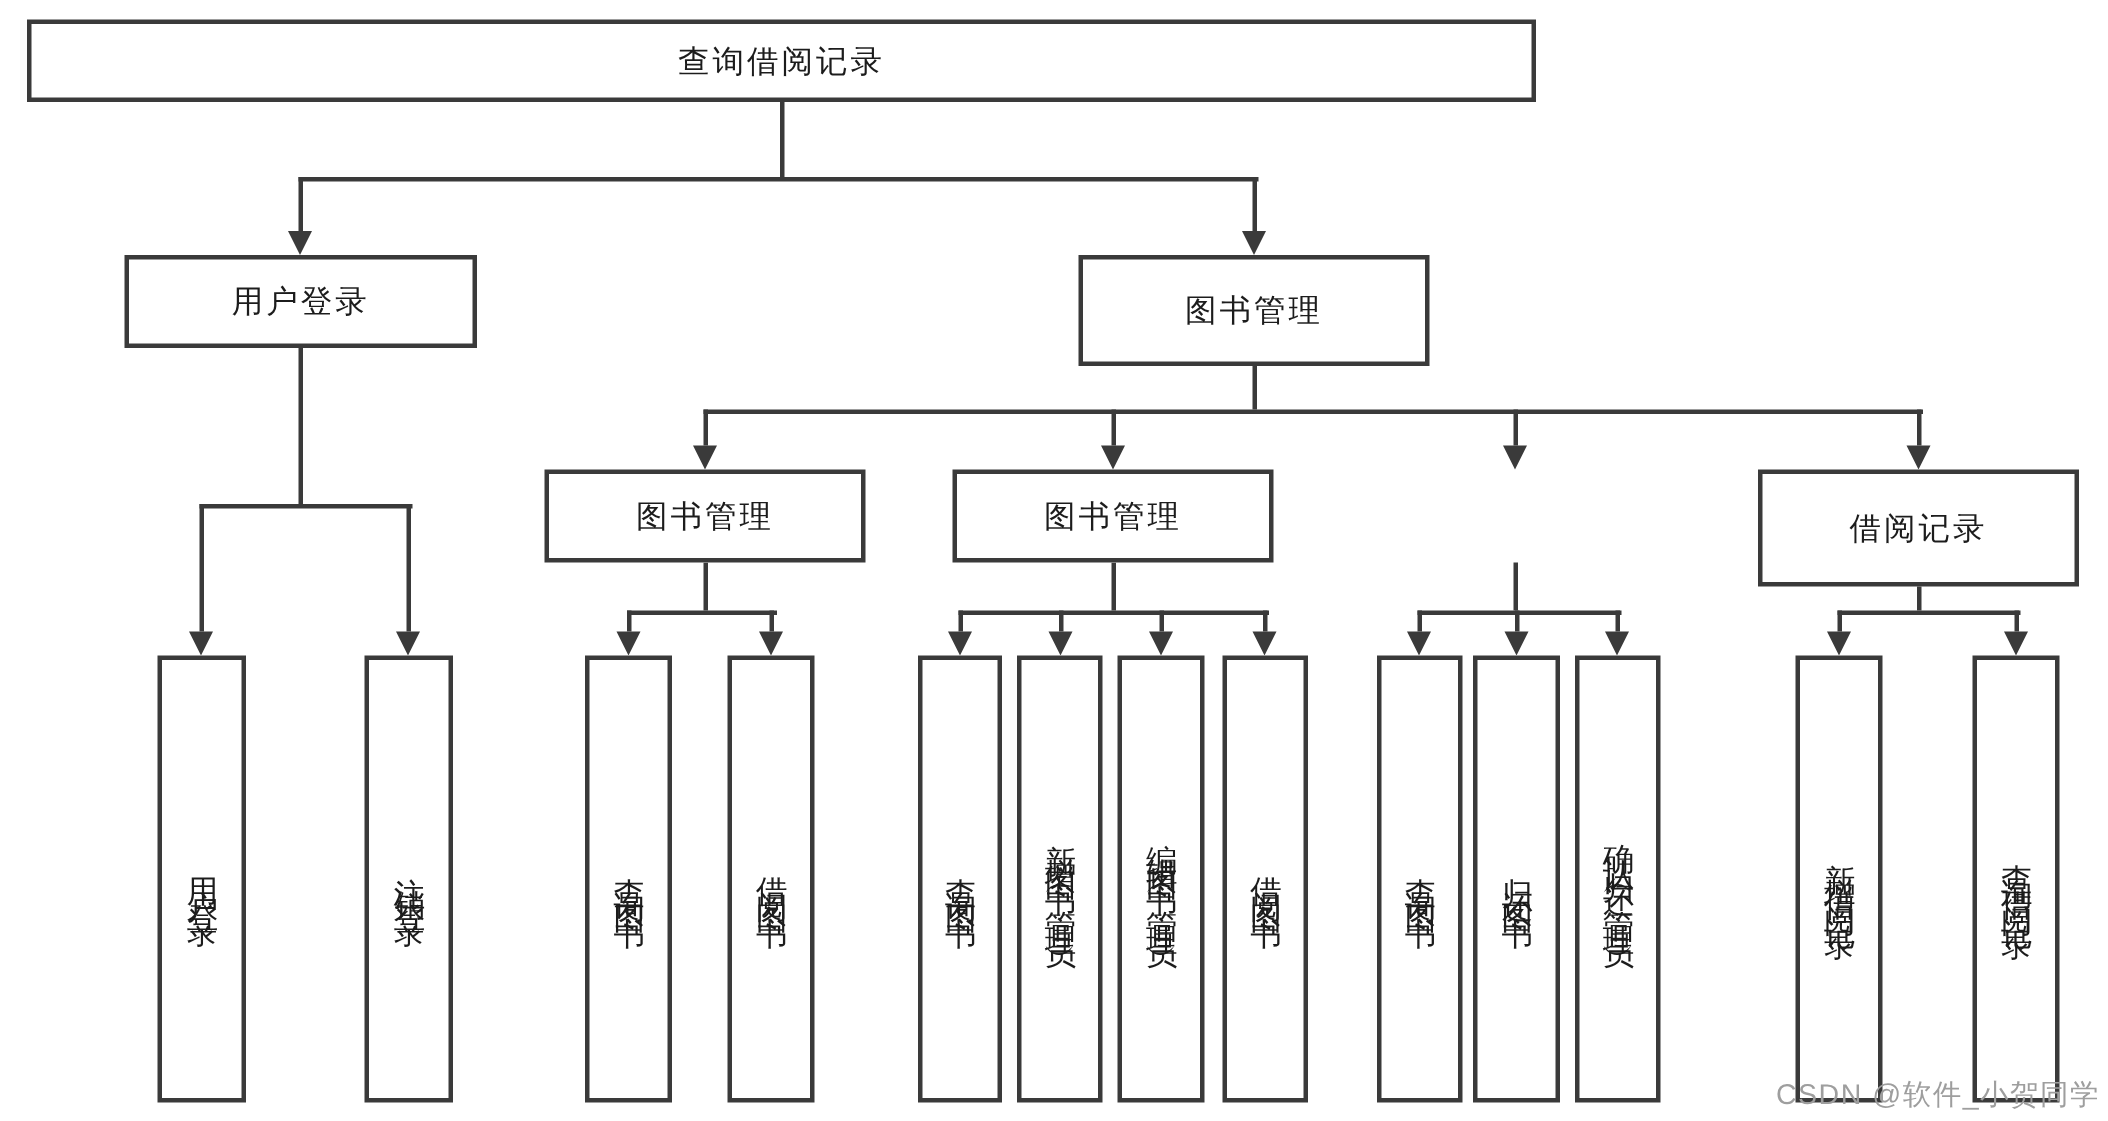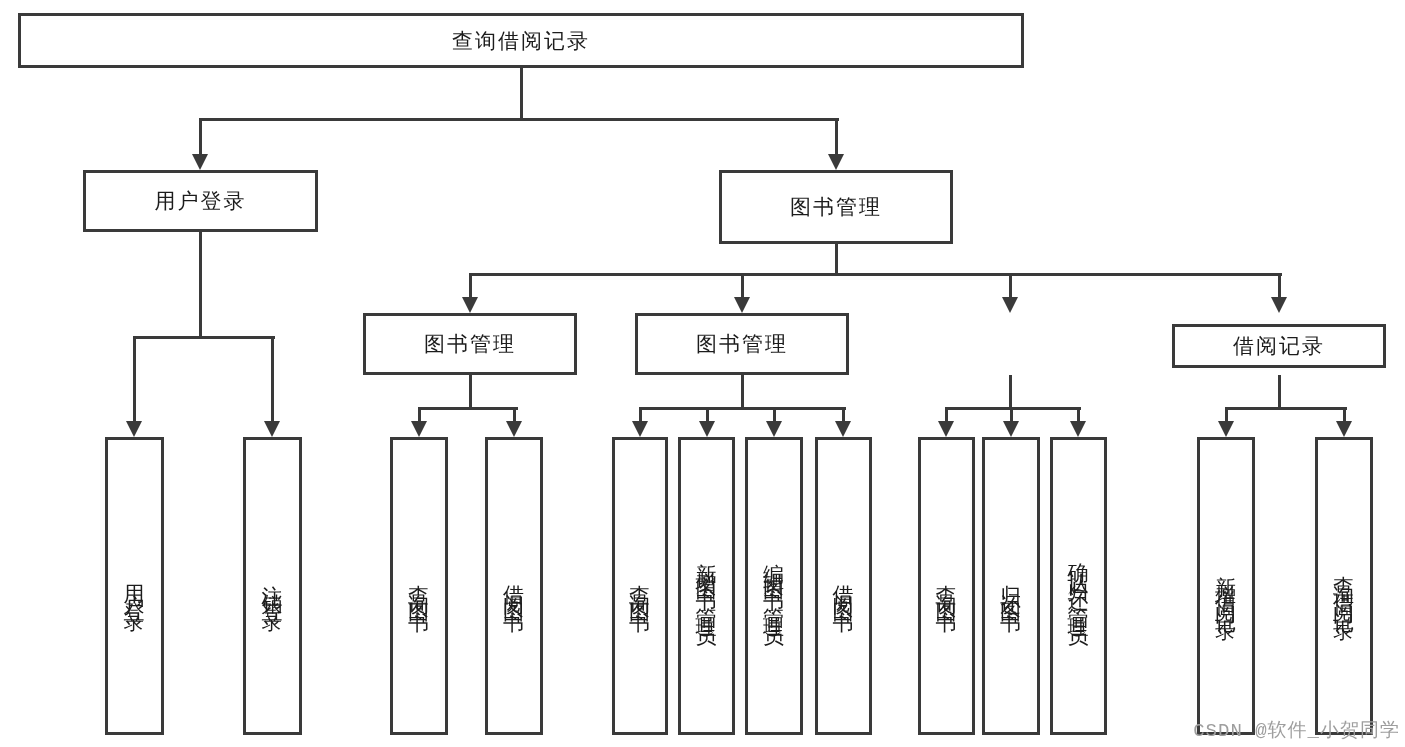--- a/index.html
+++ b/index.html
@@ -18,21 +18,21 @@
     font-size:21px;letter-spacing:9px;line-height:1;
   }
   .line{position:absolute;background:var(--line,#3a3a3a);}
   .arrowhead{
     position:absolute;width:0;height:0;
     border-left:8px solid transparent;border-right:8px solid transparent;
     border-top:16px solid var(--line,#3a3a3a);
   }
   .watermark{
     position:absolute;right:5px;bottom:4px;font-size:19px;letter-spacing:1px;
-    color:var(--wm,#9e9e9e);z-index:5;white-space:nowrap;font-family:Liberation Mono, monospace;
+    color:var(--wm,#9e9e9e);z-index:5;white-space:nowrap;
   }
 </style>
 </head>
 <body>
 
 <div class="canvas">
 
   <div id="connectors">
       <div class="line" style="left: 520px; top: 68px; width: 3px; height: 50px;"></div>
       <div class="line" style="left: 199px; top: 118px; width: 640px; height: 3px;"></div>
@@ -98,21 +98,21 @@
   <div class="node h" style="left:719px;top:170px;width:234px;height:74px">
     <span>图书管理</span>
   </div>
 
   <div class="node h" style="left:363px;top:313px;width:214px;height:62px">
     <span>图书管理</span>
   </div>
   <div class="node h" style="left:635px;top:313px;width:214px;height:62px">
     <span>图书管理</span>
   </div>
-  <div class="node h" style="left:1172px;top:324px;width:214px;height:44px">
+  <div class="node h" style="left:1172px;top:313px;width:214px;height:78px">
     <span>借阅记录</span>
   </div>
 
   <div class="node v" style="left:105px;top:437px;width:59px;height:298px">
     <span>用户登录</span>
   </div>
   <div class="node v" style="left:243px;top:437px;width:59px;height:298px">
     <span>注销登录</span>
   </div>
 

